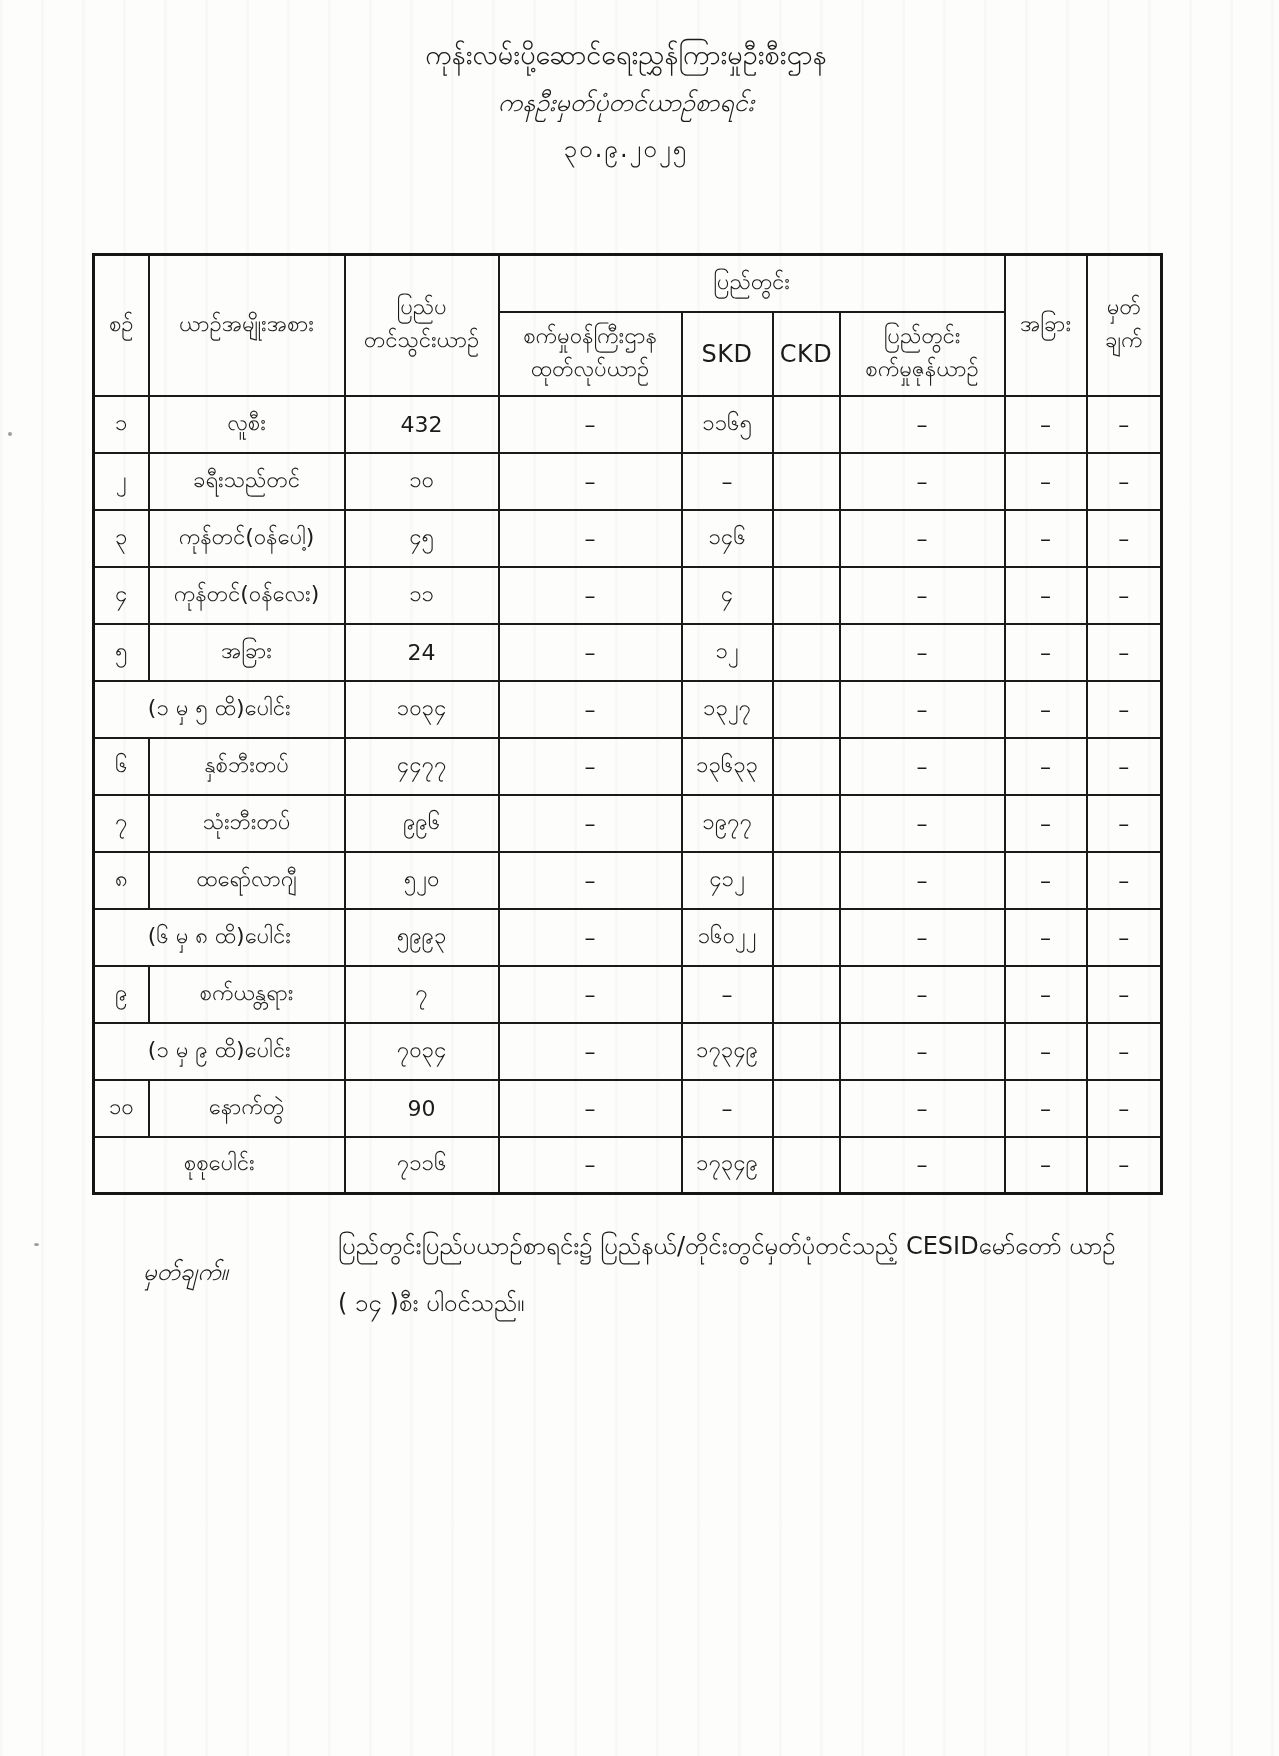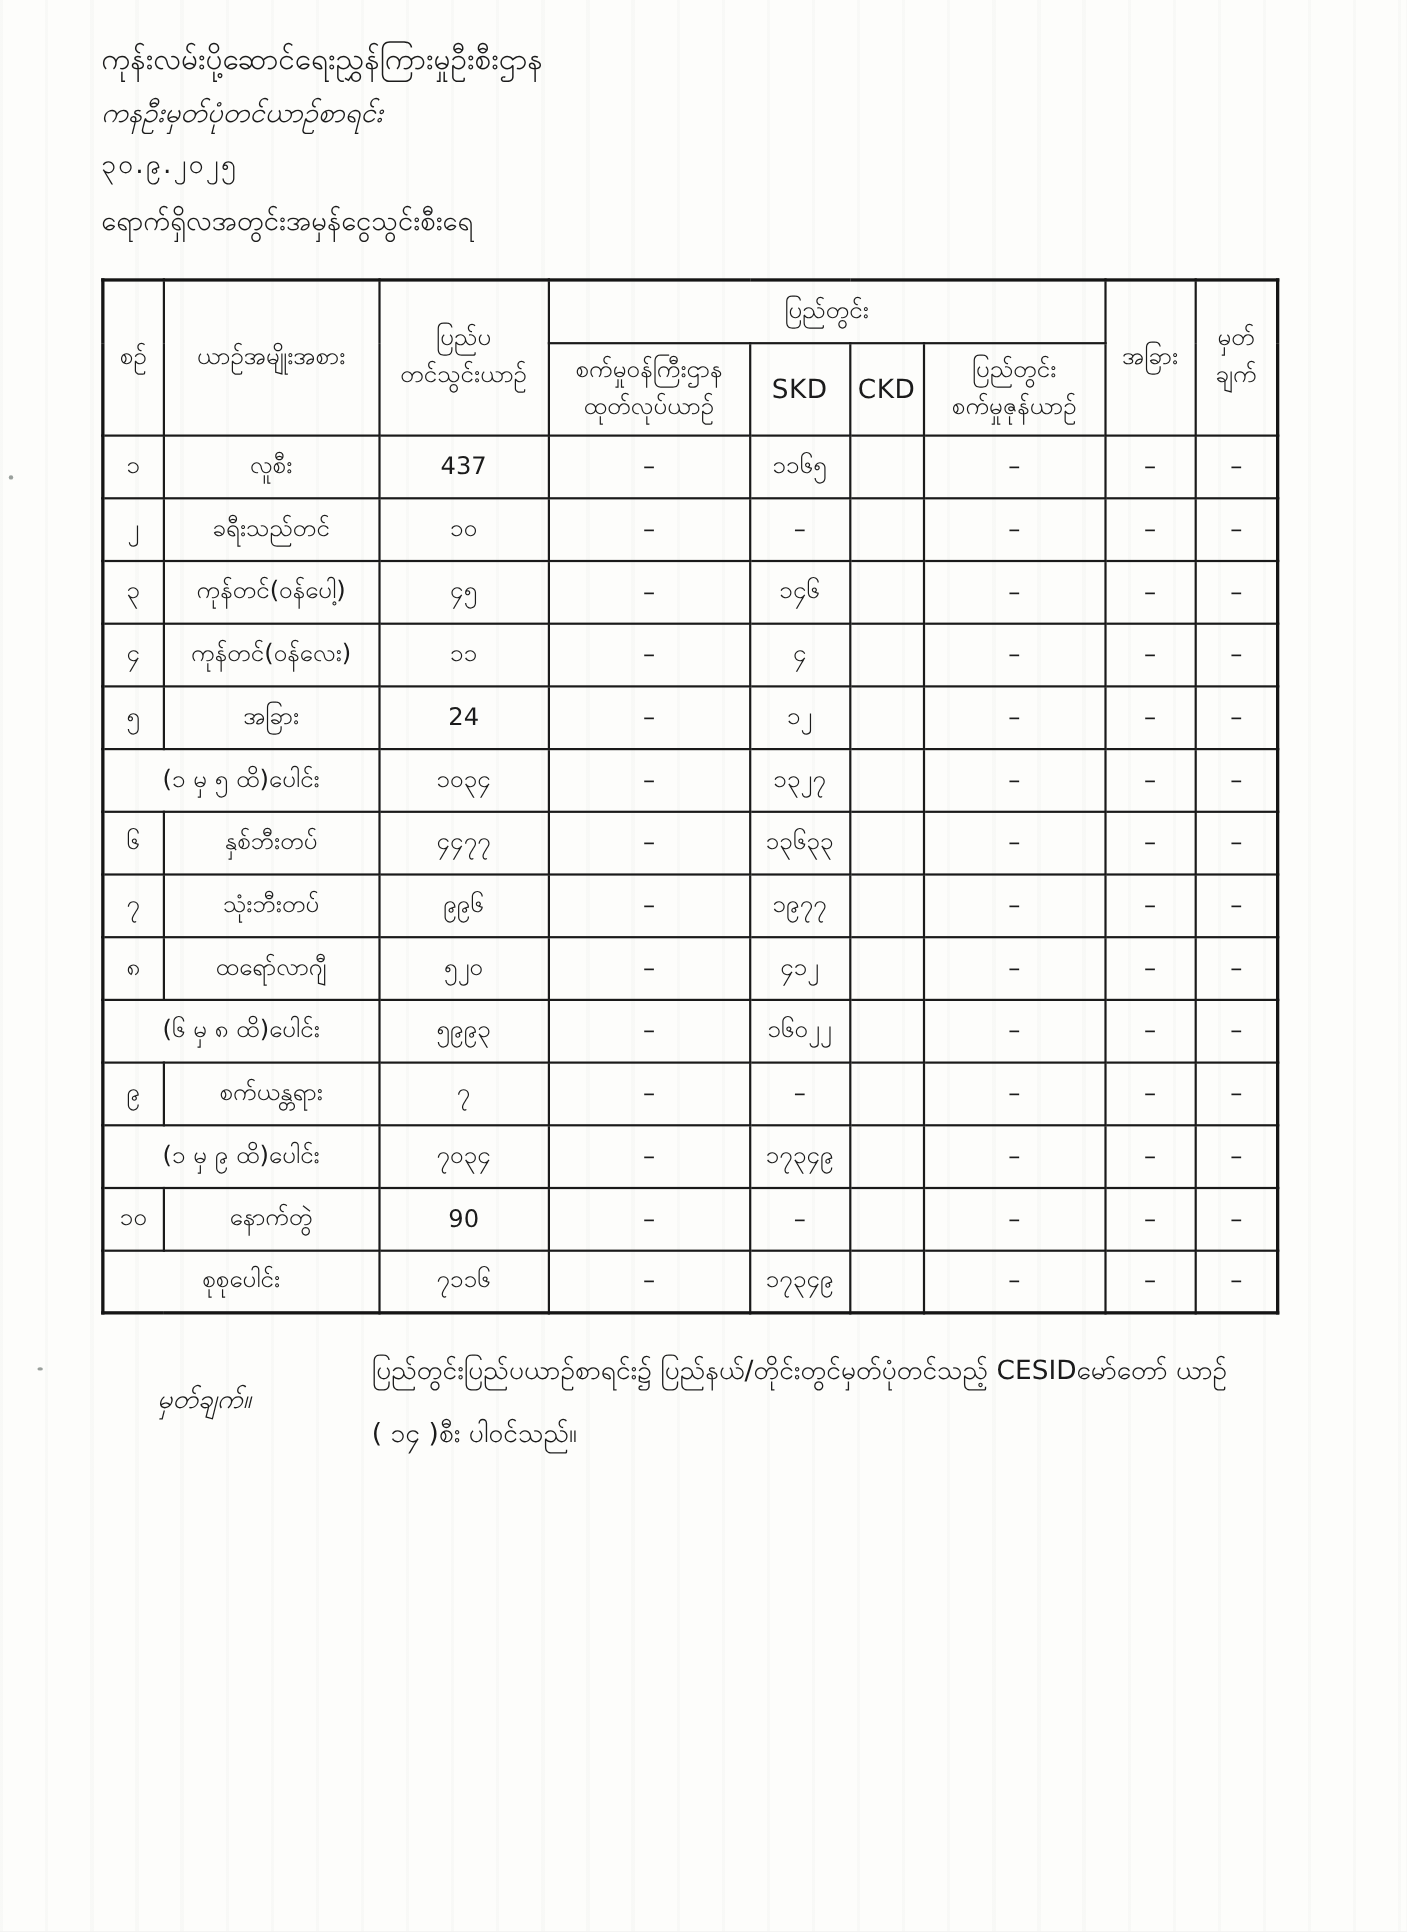--- a/index.html
+++ b/index.html
@@ -10,20 +10,21 @@
     margin:0 auto;
     background:
       repeating-linear-gradient(90deg, rgba(170,180,175,0.06) 0px, rgba(170,180,175,0.06) 3px, rgba(0,0,0,0) 3px, rgba(0,0,0,0) 41px),
       #fdfdfb;
     font-family:"DejaVu Sans", sans-serif;
     color:#1b1b1b;
     overflow:hidden;
   }
   .titles {
     position:absolute; left:92px; top:34px; width:1068px;
+    text-align:center;
   }
   .title-line { line-height:1.55; white-space:nowrap; }
   .t1 { font-size:27px; margin-bottom:8px; }
   .t2 { font-size:25px; margin-bottom:8px;font-style:italic; }
   .t3 { font-size:24px; letter-spacing:2px; margin-bottom:14px; }
   .t4 { font-size:25px; }
 
   table.reg {
     position:absolute; left:92px; top:253px; width:1068px;
     border-collapse:collapse; table-layout:fixed;
@@ -53,21 +54,20 @@
 </style>
 </head>
 <body>
 
 <div class="page">
 
   <div class="titles">
     <div class="title-line t1">ကုန်းလမ်းပို့ဆောင်ရေးညွှန်ကြားမှုဦးစီးဌာန</div>
     <div class="title-line t2">ကနဦးမှတ်ပုံတင်ယာဉ်စာရင်း</div>
     <div class="title-line t3">၃၀.၉.၂၀၂၅</div>
-    <div class="title-line t4">ရောက်ရှိလအတွင်းအမှန်ငွေသွင်းစီးရေ</div>
   </div>
 
   <table class="reg">
     <colgroup>
       <col style="width:55px">
         <col style="width:196px">
         <col style="width:154px">
       <col style="width:183px">
         <col style="width:91px">
         <col style="width:67px">
@@ -92,21 +92,21 @@
         <th class="latin">SKD</th>
         <th class="latin">CKD</th>
         <th>ပြည်တွင်း
 စက်မှုဇုန်ယာဉ်</th>
       </tr>
     </thead>
     <tbody>
         <tr>
           <td>၁</td>
           <td class="c-name">လူစီး</td>
-          <td>437</td>
+          <td>432</td>
           <td class="dash">–</td>
           <td>၁၁၆၅</td>
           <td></td>
           <td class="dash">–</td>
           <td class="dash">–</td>
           <td class="dash">–</td>
         </tr>
         <tr>
           <td>၂</td>
           <td class="c-name">ခရီးသည်တင်</td>

